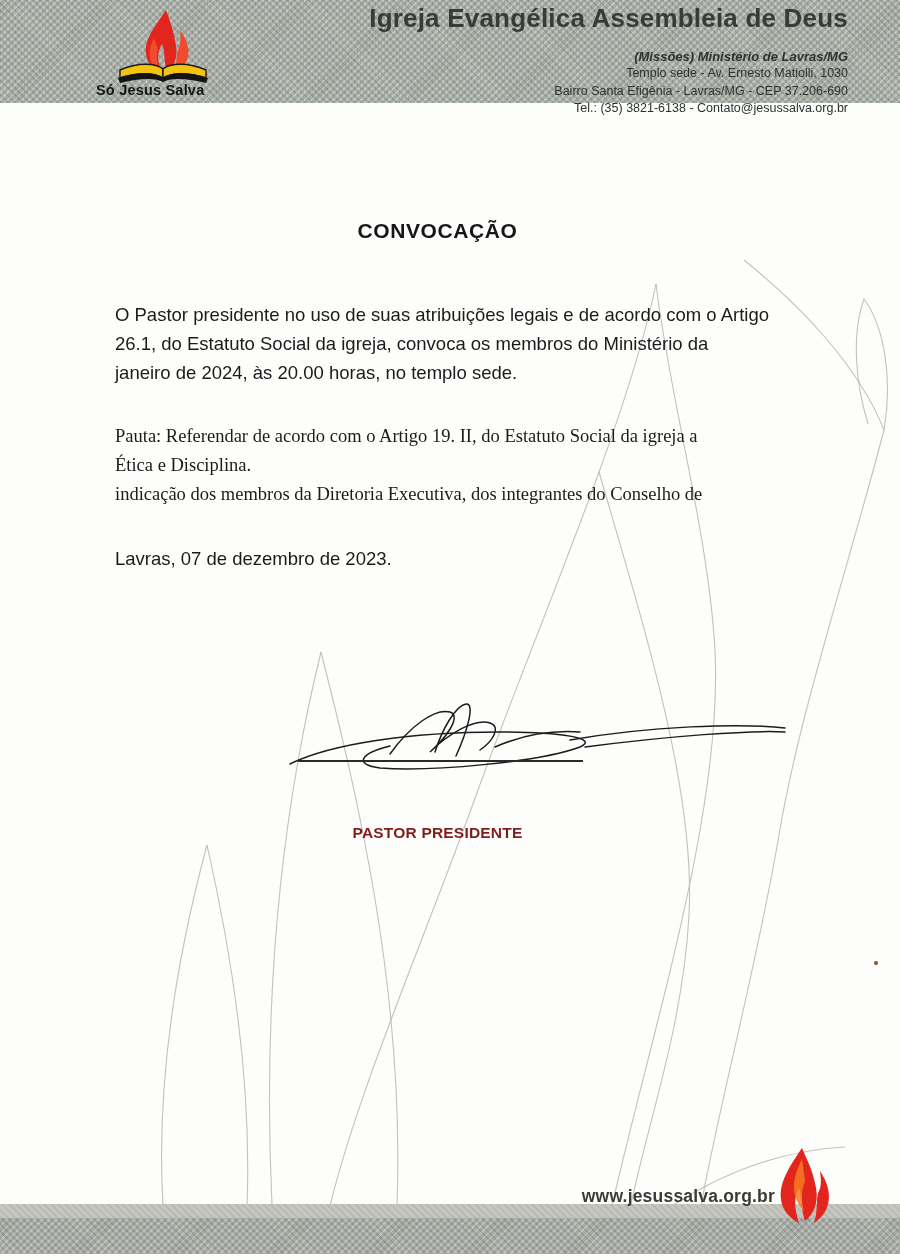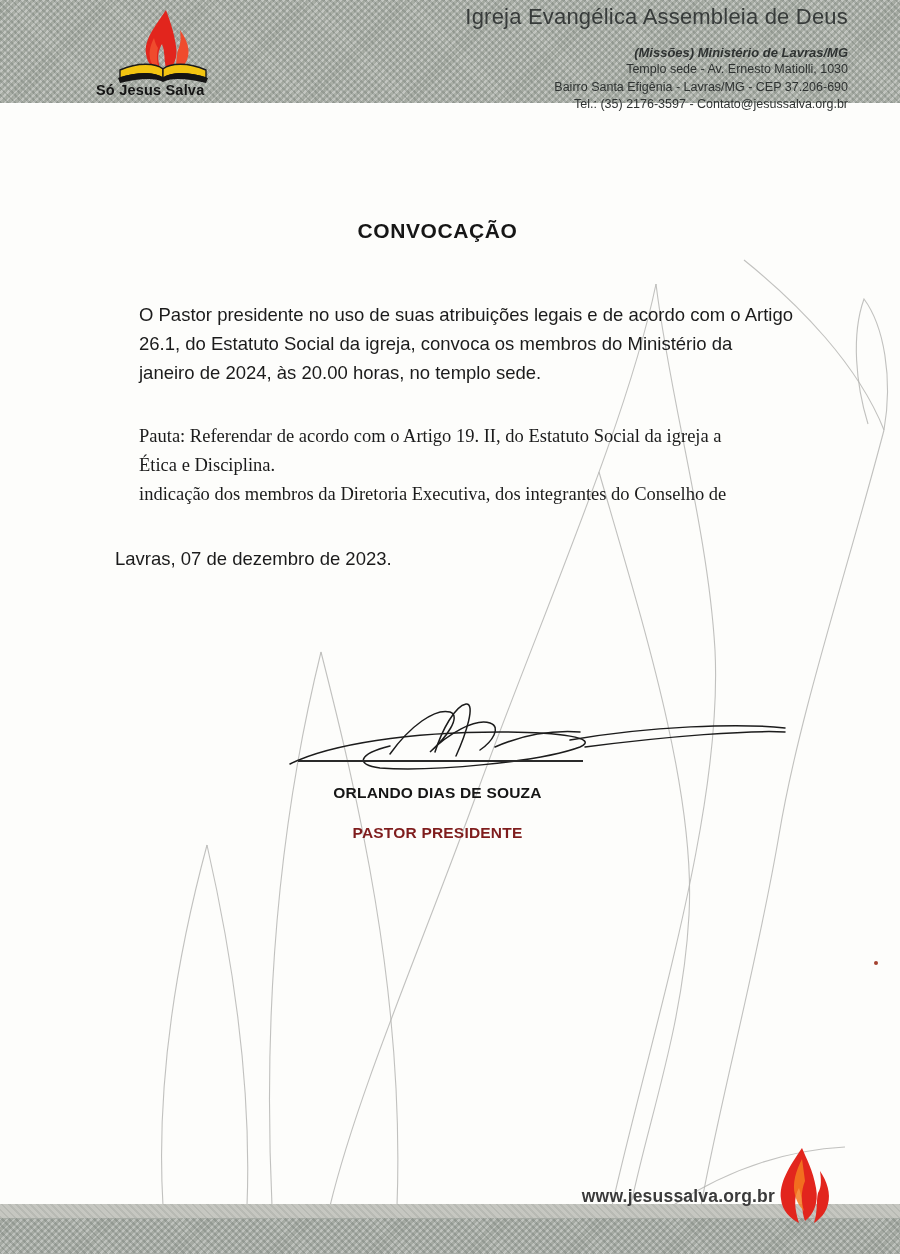--- a/index.html
+++ b/index.html
@@ -18,30 +18,30 @@
     background-image:
       repeating-linear-gradient(45deg, rgba(80,90,84,.22) 0 2px, rgba(0,0,0,0) 2px 5px),
       repeating-linear-gradient(135deg, rgba(255,255,255,.30) 0 2px, rgba(0,0,0,0) 2px 5px),
       repeating-linear-gradient(90deg, rgba(110,118,110,.12) 0 1px, rgba(0,0,0,0) 1px 3px);
     box-shadow:0 1px 0 rgba(255,255,255,.6);
   }
   .logo{position:absolute;left:44px;top:8px;width:150px;text-align:center;margin-left:44px;}
   .logo svg{display:block;margin:0 auto;}
   .logo-caption{font-size:14.5px;font-weight:bold;color:#141414;letter-spacing:.2px;margin-top:-2px;text-align:left;padding-left:8px;}
   .header-text{position:absolute;right:52px;top:5px;text-align:right;}
-  .org-name{font-size:22px;font-weight:normal;color:#373b3a;letter-spacing:.2px;line-height:1.05;}
+  .org-name{font-size:26px;font-weight:bold;color:#373b3a;letter-spacing:.2px;line-height:1.05;}
   .ministry{font-size:13px;font-weight:bold;font-style:italic;color:#2e3231;margin-top:17px;}
   .addr{font-size:12.5px;color:#2e3231;line-height:1.32;margin-top:1px;}
   
   .doc-title{
     position:absolute;left:100px;width:675px;top:219px;margin:0;z-index:1;
     text-align:center;font-size:21px;font-weight:bold;color:#161616;letter-spacing:.6px;
   }
   .para{position:absolute;left:115px;z-index:1;font-size:18.5px;line-height:29px;color:#1b1b1b;}
-  .para .line{white-space:nowrap;margin-left:24px;}
+  .para .line{white-space:nowrap;}
   .p1{top:300px;}
   .p2{top:422px;font-family:Liberation Serif, serif;}
   .date-line{position:absolute;left:115px;top:548px;z-index:1;font-size:18.5px;color:#1b1b1b;}
   
   .signature{position:absolute;left:270px;top:692px;z-index:1;}
   .signature path{fill:none;stroke:#1c1c1c;stroke-width:1.5;stroke-linecap:round;}
   .sig-rule{position:absolute;left:298px;top:760px;width:285px;height:1.5px;background:#2a2a2a;z-index:1;}
   .sig-name{position:absolute;left:100px;width:675px;top:784px;z-index:1;text-align:center;font-size:15.5px;font-weight:bold;color:#151515;letter-spacing:.2px;}
   .sig-role{position:absolute;left:100px;width:675px;top:824px;z-index:1;text-align:center;font-size:15.5px;font-weight:bold;color:#7f1d1d;letter-spacing:.2px;}
   .red-speck{position:absolute;left:874px;top:961px;width:4px;height:4px;border-radius:50%;background:#a34230;z-index:1;}
@@ -92,21 +92,21 @@
         <path d="M98,62 C80,54 62,55 55,61 L55,70 C62,65 80,64 98,70 Z" fill="#f2c411" stroke="#1a1a1a" stroke-width="1.4"></path>
         <path d="M10,70 C30,63 48,64 55,70 C62,64 80,63 100,70 L98,75 C78,70 62,70 55,74 C48,70 32,70 12,75 Z" fill="#141414"></path>
       </svg>
       <div class="logo-caption">Só Jesus Salva</div>
     </div>
     <div class="header-text">
       <div class="org-name">Igreja Evangélica Assembleia de Deus</div>
       <div class="ministry">(Missões) Ministério de Lavras/MG</div>
       <div class="addr">Templo sede - Av. Ernesto Matiolli, 1030</div>
       <div class="addr">Bairro Santa Efigênia - Lavras/MG - CEP 37.206-690</div>
-      <div class="addr">Tel.: (35) 2176-3597 - Contato@jesussalva.org.br</div>
+      <div class="addr">Tel.: (35) 3821-6138 - Contato@jesussalva.org.br</div>
     </div>
   </header>
 
   <h1 class="doc-title">CONVOCAÇÃO</h1>
 
   <div class="para p1">
     <div class="line">O Pastor presidente no uso de suas atribuições legais e de acordo com o Artigo</div>
     <div class="line">26.1, do Estatuto Social da igreja, convoca os membros do Ministério da</div>
     <div class="line">janeiro de 2024, às 20.00 horas, no templo sede.</div>
   </div>
@@ -121,21 +121,20 @@
 
   <svg class="signature" width="520" height="85" viewBox="0 0 520 85">
     <path d="M20,72 C60,52 140,40 230,40 C290,40 330,46 310,55 C270,70 160,80 110,76 C85,73 88,62 120,54"></path>
     <path d="M120,62 C140,34 165,16 180,20 C192,24 176,46 160,60 C178,42 205,26 220,31 C232,35 222,50 210,58"></path>
     <path d="M165,60 C172,38 185,14 196,12 C206,11 196,42 186,64"></path>
     <path d="M225,55 C250,44 280,38 310,40"></path>
     <path d="M300,48 C380,34 470,31 515,36"></path>
     <path d="M315,55 C400,44 480,38 515,40"></path>
   </svg>
   <div class="sig-rule"></div>
-  <div class="sig-name">ORLANDO DIAS DE SOUZA</div>
   <div class="sig-role">PASTOR PRESIDENTE</div>
 
   <div class="red-speck"></div>
 
   <div class="strip-light"></div>
   <div class="band-dark"></div>
   <div class="site">www.jesussalva.org.br</div>
   <svg class="footer-flame" width="64" height="78" viewBox="0 0 64 78">
     <path d="M30,1 C17,20 7,36 9,52 C10,64 19,72 27,76 C23,63 21,51 27,41 C31,51 29,64 33,74 C41,68 47,56 44,41 C41,23 34,11 30,1 Z" fill="#e2251d"></path>
     <path d="M48,24 C55,34 59,47 56,57 C54,66 48,72 42,76 C46,64 44,54 46,46 C50,40 49,31 48,24 Z" fill="#e2251d"></path>

